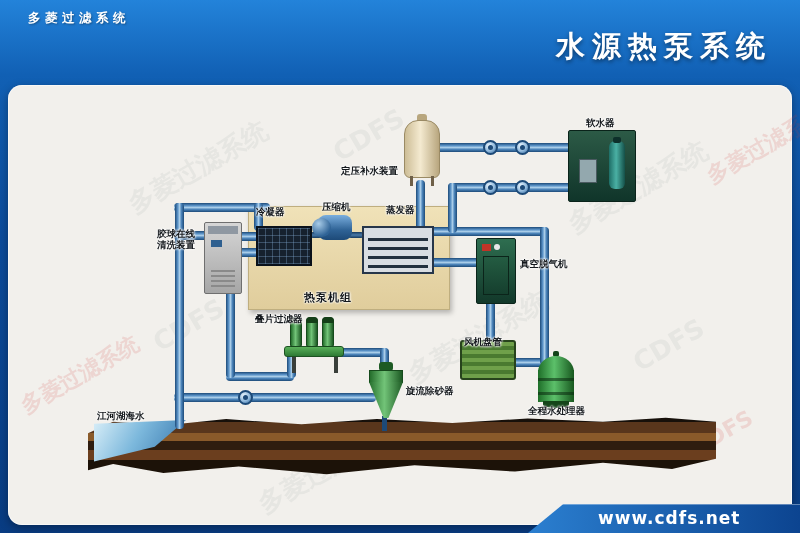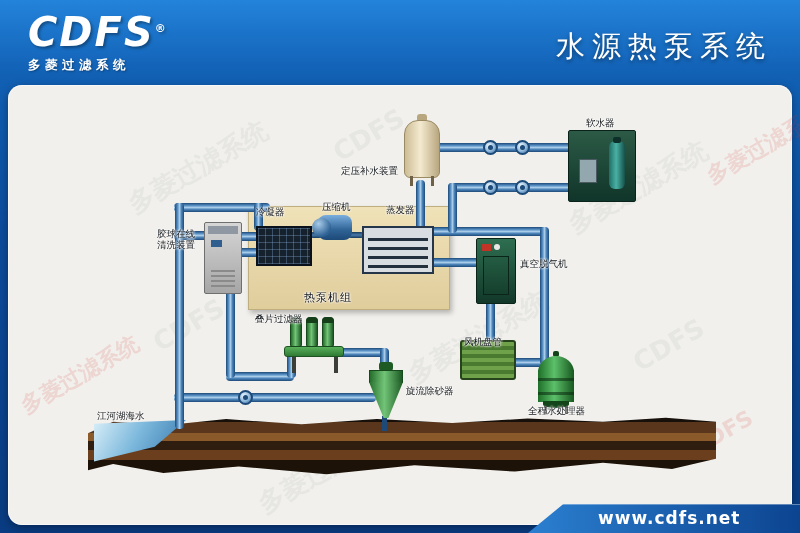--- a/index.html
+++ b/index.html
@@ -6,39 +6,39 @@
   html,body{width:800px;height:533px;overflow:hidden;background:#093c82}
   #stage{position:relative;width:800px;height:533px;font-family:"DejaVu Sans","Liberation Sans",sans-serif;
     background:linear-gradient(180deg,#2383da 0%,#1160b4 14%,#0c4c9c 45%,#093c82 100%);}
   
   .header{position:absolute;left:0;top:0;width:100%;height:85px;z-index:2}
   .logo{position:absolute;left:28px;top:7px;color:#fff}
   .logo-main{font-style:italic;font-weight:bold;font-size:40px;letter-spacing:2px;line-height:44px;
     text-shadow:2px 2px 3px rgba(0,0,0,.35)}
   .logo-main sup{font-size:11px;font-style:normal;vertical-align:super}
   .logo-sub{font-size:12.5px;font-weight:bold;letter-spacing:4.5px;margin-top:3px;text-shadow:1px 1px 2px rgba(0,0,0,.35)}
-  .title{position:absolute;right:28px;top:27px;color:#fff;font-size:29px;font-weight:normal;letter-spacing:7px;
+  .title{position:absolute;right:28px;top:27px;color:#fff;font-size:29px;font-weight:bold;letter-spacing:7px;
     text-shadow:0 2px 4px rgba(0,0,0,.45)}
   
   .panel{position:absolute;left:8px;top:85px;width:784px;height:440px;background:#f2f0ec;border-radius:14px;
     box-shadow:inset 0 0 0 1px rgba(255,255,255,.55),0 3px 10px rgba(0,0,0,.35);z-index:1}
   
   .wm{position:absolute;font-weight:bold;white-space:nowrap;transform:rotate(-30deg);z-index:2;pointer-events:none}
   .wm.gray{color:rgba(90,95,105,.07);font-size:26px}
   .wm.red{color:rgba(205,60,60,.15);font-size:22px}
   
   .pipe{position:absolute;z-index:4}
   .pipe.h{height:9px;border-radius:4px;background:linear-gradient(180deg,#1d4a78,#5b93c8 30%,#a8cce8 50%,#4a82b8 72%,#1d4a78)}
   .pipe.v{width:9px;border-radius:4px;background:linear-gradient(90deg,#1d4a78,#5b93c8 30%,#a8cce8 50%,#4a82b8 72%,#1d4a78)}
   .pipe.t{height:6px;border-radius:3px;background:linear-gradient(180deg,#163a5e,#4a7aa8 50%,#163a5e)}
   .pump{position:absolute;z-index:5;width:15px;height:15px;border-radius:50%;
     background:radial-gradient(circle at 35% 32%,#eaf4fc,#8fb8dc 55%,#2f6396);border:2px solid #1d4a78}
   .pump::after{content:"";position:absolute;left:3px;top:3px;width:5px;height:5px;border-radius:50%;background:#1d4a78}
   
-  .lbl{position:absolute;z-index:7;font-size:9.5px;font-weight:normal;color:#14181c;white-space:nowrap;
+  .lbl{position:absolute;z-index:7;font-size:9.5px;font-weight:bold;color:#14181c;white-space:nowrap;
     text-shadow:0 0 2px #fff,0 0 2px #fff,0 0 3px #fff}
   .lbl.big{font-size:11px;letter-spacing:1px}
   
   .eq{position:absolute;z-index:5}
   .unit{position:absolute;z-index:3;left:248px;top:206px;width:202px;height:104px;
     background:linear-gradient(180deg,#f0e2b8,#e0cd9c);border:1px solid #bfae7f;box-shadow:2px 3px 5px rgba(0,0,0,.25)}
   .condenser{left:256px;top:226px;width:56px;height:40px;background:#16212e;border:2px solid #0a111a;
     background-image:repeating-linear-gradient(90deg,rgba(130,170,210,.35) 0 1px,transparent 1px 7px),
                      repeating-linear-gradient(0deg,rgba(130,170,210,.35) 0 1px,transparent 1px 7px)}
   .compressor{left:318px;top:215px;width:34px;height:25px;border-radius:8px;
@@ -108,21 +108,20 @@
     background:linear-gradient(90deg,#2b7fd0,#0c4490);box-shadow:inset 0 1px 0 rgba(255,255,255,.35)}
   .ribbon span{position:absolute;left:70px;top:4px;color:#fff;font-size:17px;font-weight:bold;letter-spacing:1px}
 </style>
 </head>
 <body>
 
 <div id="stage">
 
   <div class="header">
     <div class="logo">
-      <div class="logo-main"><span>CDFS</span><sup>®</sup></div>
       <div class="logo-sub">多菱过滤系统</div>
     </div>
     <div class="title">水源热泵系统</div>
   </div>
 
   <div class="panel"></div>
 
   <div class="wm gray" style="left:120px;top:150px">多菱过滤系统</div>
   <div class="wm gray" style="left:330px;top:120px">CDFS</div>
   <div class="wm gray" style="left:560px;top:170px">多菱过滤系统</div>

